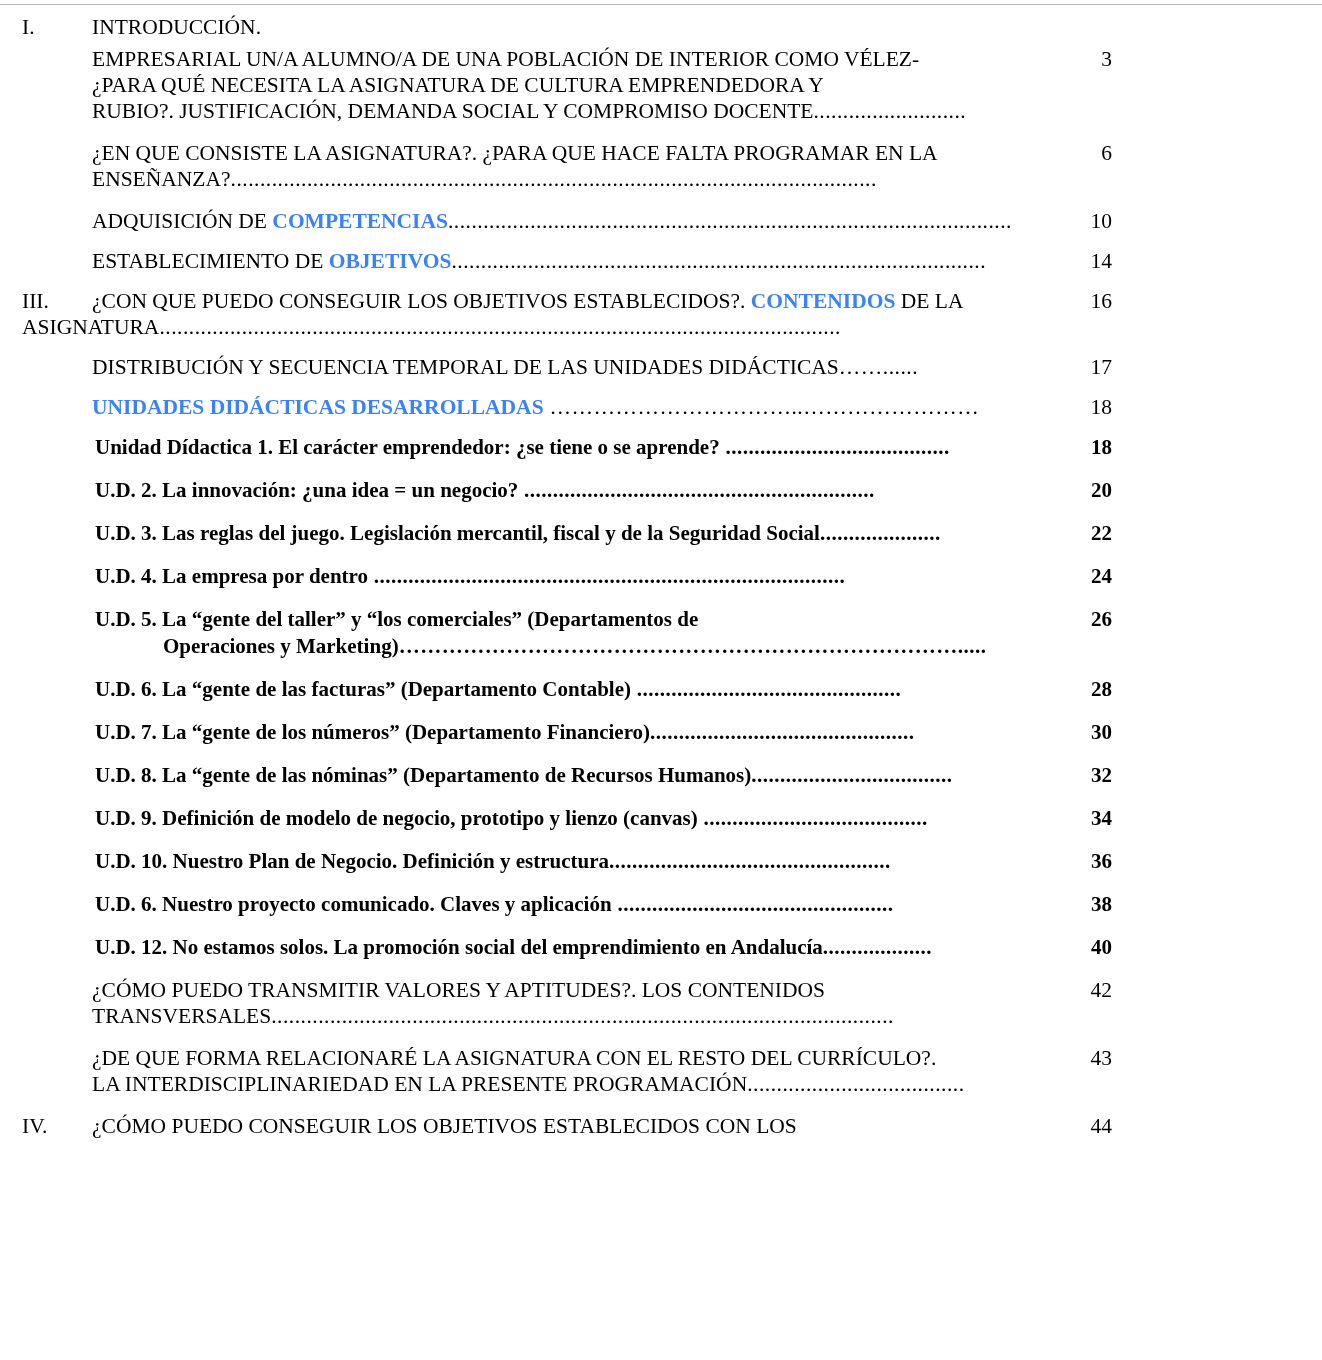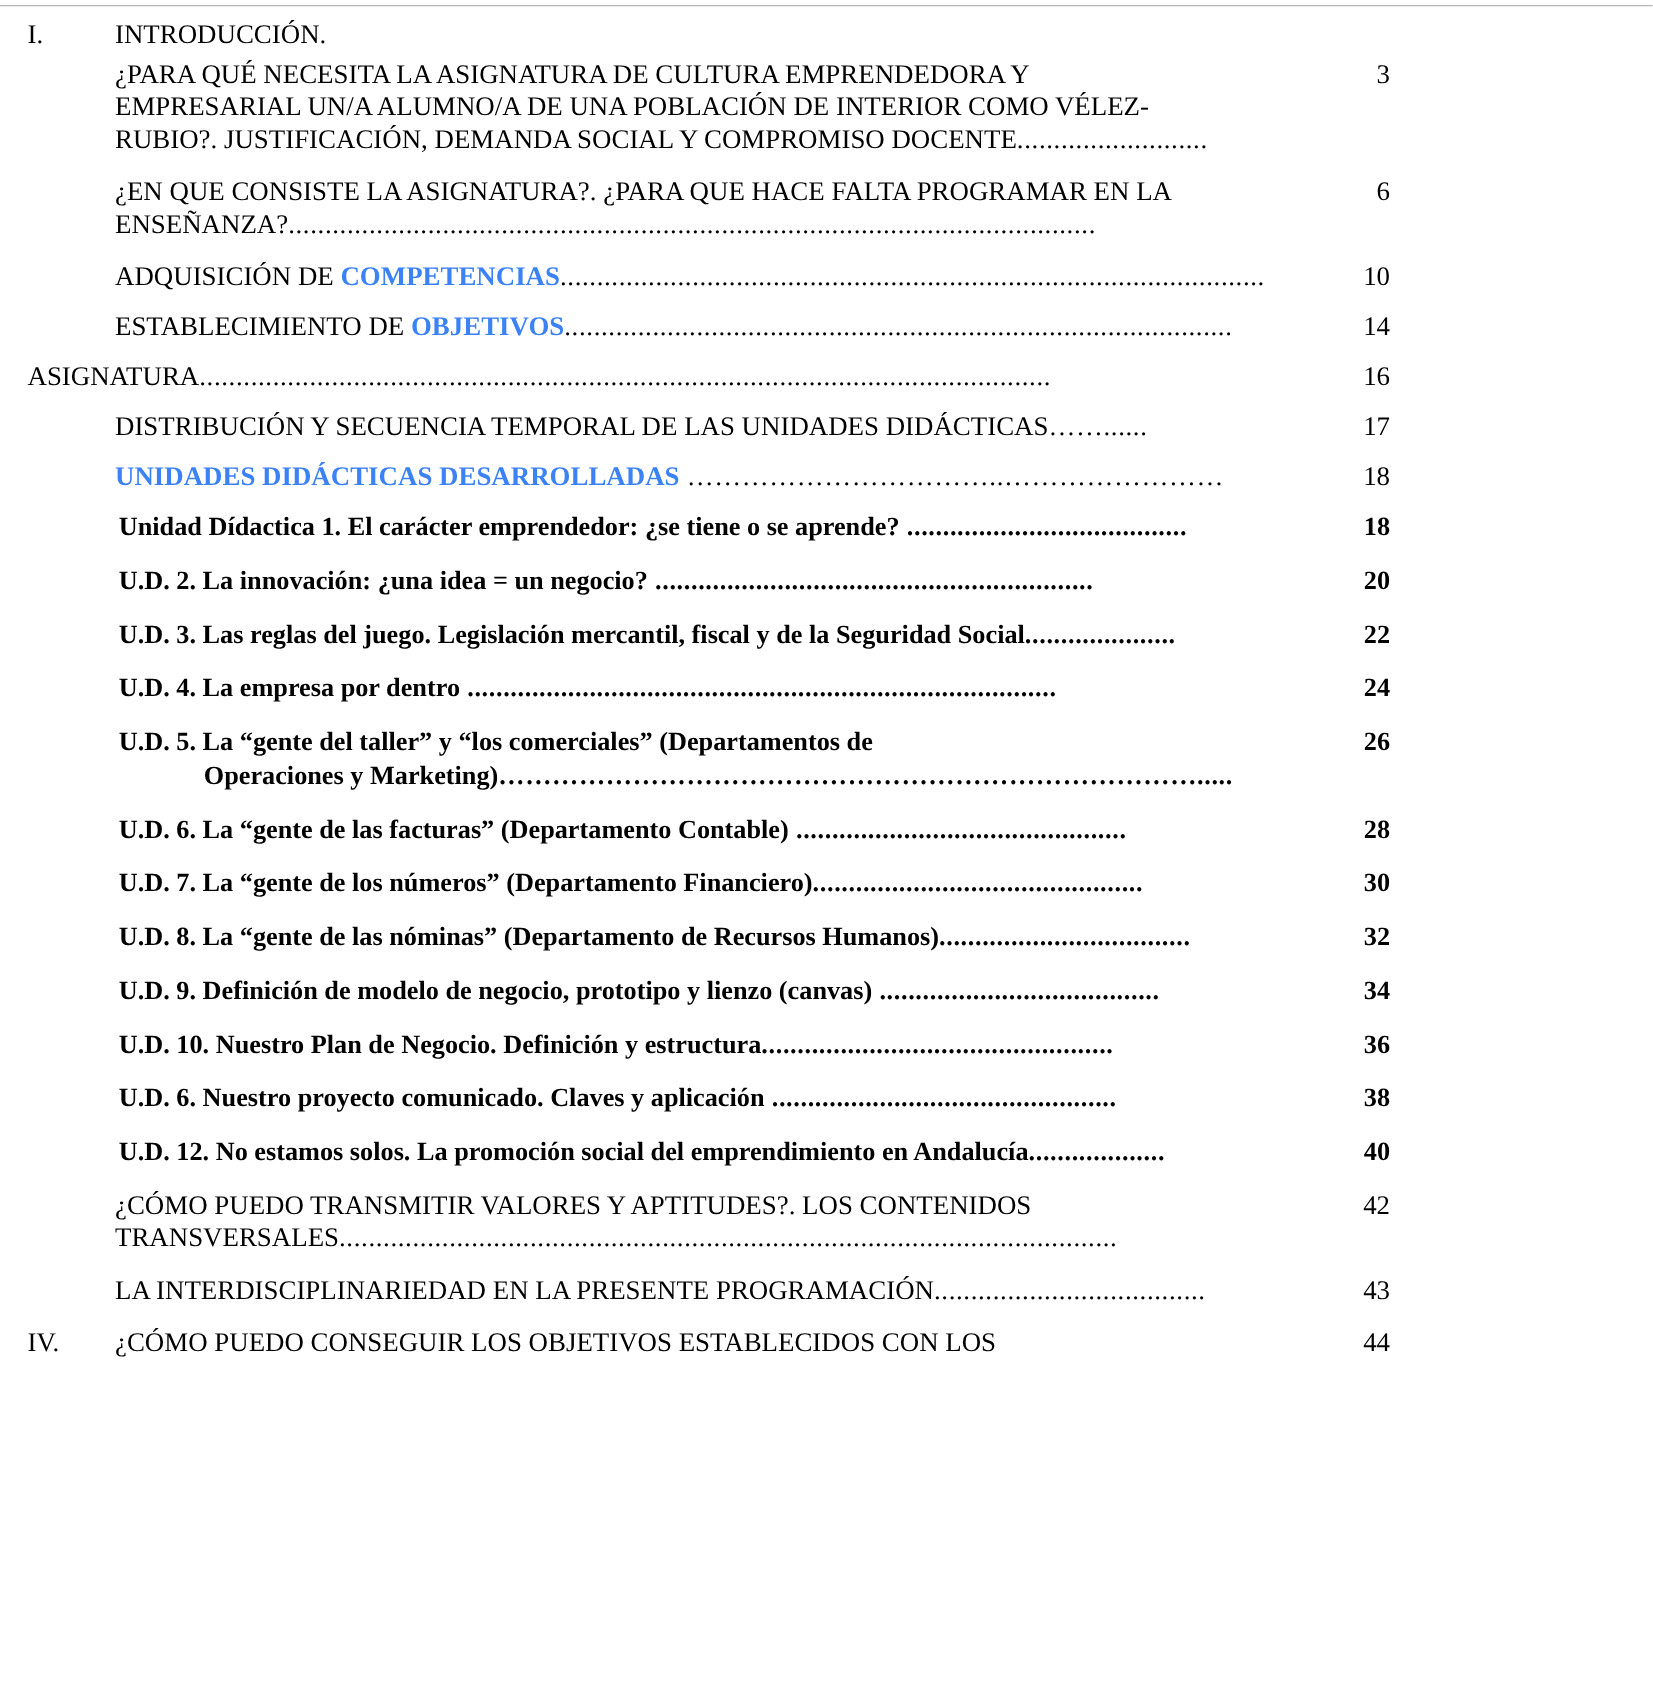--- a/index.html
+++ b/index.html
@@ -115,22 +115,22 @@
   <div class="top-rule"></div>
 
   <div class="toc">
 
     <div class="row lvl1">
       <span class="numeral">I.</span><span class="body">INTRODUCCIÓN.</span>
     </div>
 
     <div class="row lvl2 block-2">
       <span class="pg">3</span>
+      <span class="line">EMPRESARIAL UN/A ALUMNO/A DE UNA POBLACIÓN DE INTERIOR COMO VÉLEZ-</span>
       <span class="line">¿PARA QUÉ NECESITA LA ASIGNATURA DE CULTURA EMPRENDEDORA Y</span>
-      <span class="line">EMPRESARIAL UN/A ALUMNO/A DE UNA POBLACIÓN DE INTERIOR COMO VÉLEZ-</span>
       <span>RUBIO?. JUSTIFICACIÓN,  DEMANDA SOCIAL Y COMPROMISO DOCENTE</span><span class="leader">..........................</span>
     </div>
 
     <div class="row lvl2 block-2">
       <span class="pg">6</span>
       <span class="line">¿EN QUE CONSISTE LA ASIGNATURA?. ¿PARA QUE HACE FALTA PROGRAMAR EN LA</span>
       <span>ENSEÑANZA?</span><span class="leader">..............................................................................................................</span>
     </div>
 
 
@@ -139,20 +139,21 @@
       <span>ADQUISICIÓN DE </span><span class="blue">COMPETENCIAS</span><span class="leader">................................................................................................</span>
     </div>
 
     <div class="row lvl2">
       <span class="pg">14</span>
       <span>ESTABLECIMIENTO DE </span><span class="blue">OBJETIVOS</span><span class="leader">...........................................................................................</span>
     </div>
 
     <div class="row sec3">
       <span class="pg">16</span>
+      <span class="line"><span class="ind">III.</span><span>¿CON QUE PUEDO CONSEGUIR LOS OBJETIVOS ESTABLECIDOS?. </span><span class="blue">CONTENIDOS</span><span> DE LA</span></span>
       <span>ASIGNATURA</span><span class="leader">....................................................................................................................</span>
     </div>
 
     <div class="row lvl2">
       <span class="pg">17</span>
       <span>DISTRIBUCIÓN Y SECUENCIA TEMPORAL DE LAS UNIDADES DIDÁCTICAS</span><span class="leader">……......</span>
     </div>
 
     <div class="row lvl2">
       <span class="pg">18</span>
@@ -221,20 +222,21 @@
     </div>
 
     <div class="row lvl2 block-2">
       <span class="pg">42</span>
       <span class="line">¿CÓMO PUEDO TRANSMITIR VALORES Y APTITUDES?. LOS CONTENIDOS</span>
       <span>TRANSVERSALES</span><span class="leader">..........................................................................................................</span>
     </div>
 
     <div class="row lvl2 block-2">
       <span class="pg">43</span>
+      <span class="line">¿DE QUE FORMA RELACIONARÉ LA ASIGNATURA CON EL RESTO DEL CURRÍCULO?.</span>
       <span>LA INTERDISCIPLINARIEDAD EN LA PRESENTE PROGRAMACIÓN</span><span class="leader">.....................................</span>
     </div>
 
     <div class="row sec3">
       <span class="pg">44</span>
       <span class="line"><span class="ind">IV.</span><span>¿CÓMO PUEDO CONSEGUIR LOS OBJETIVOS ESTABLECIDOS CON LOS</span></span>
     </div>
 
   </div>
 </div>

